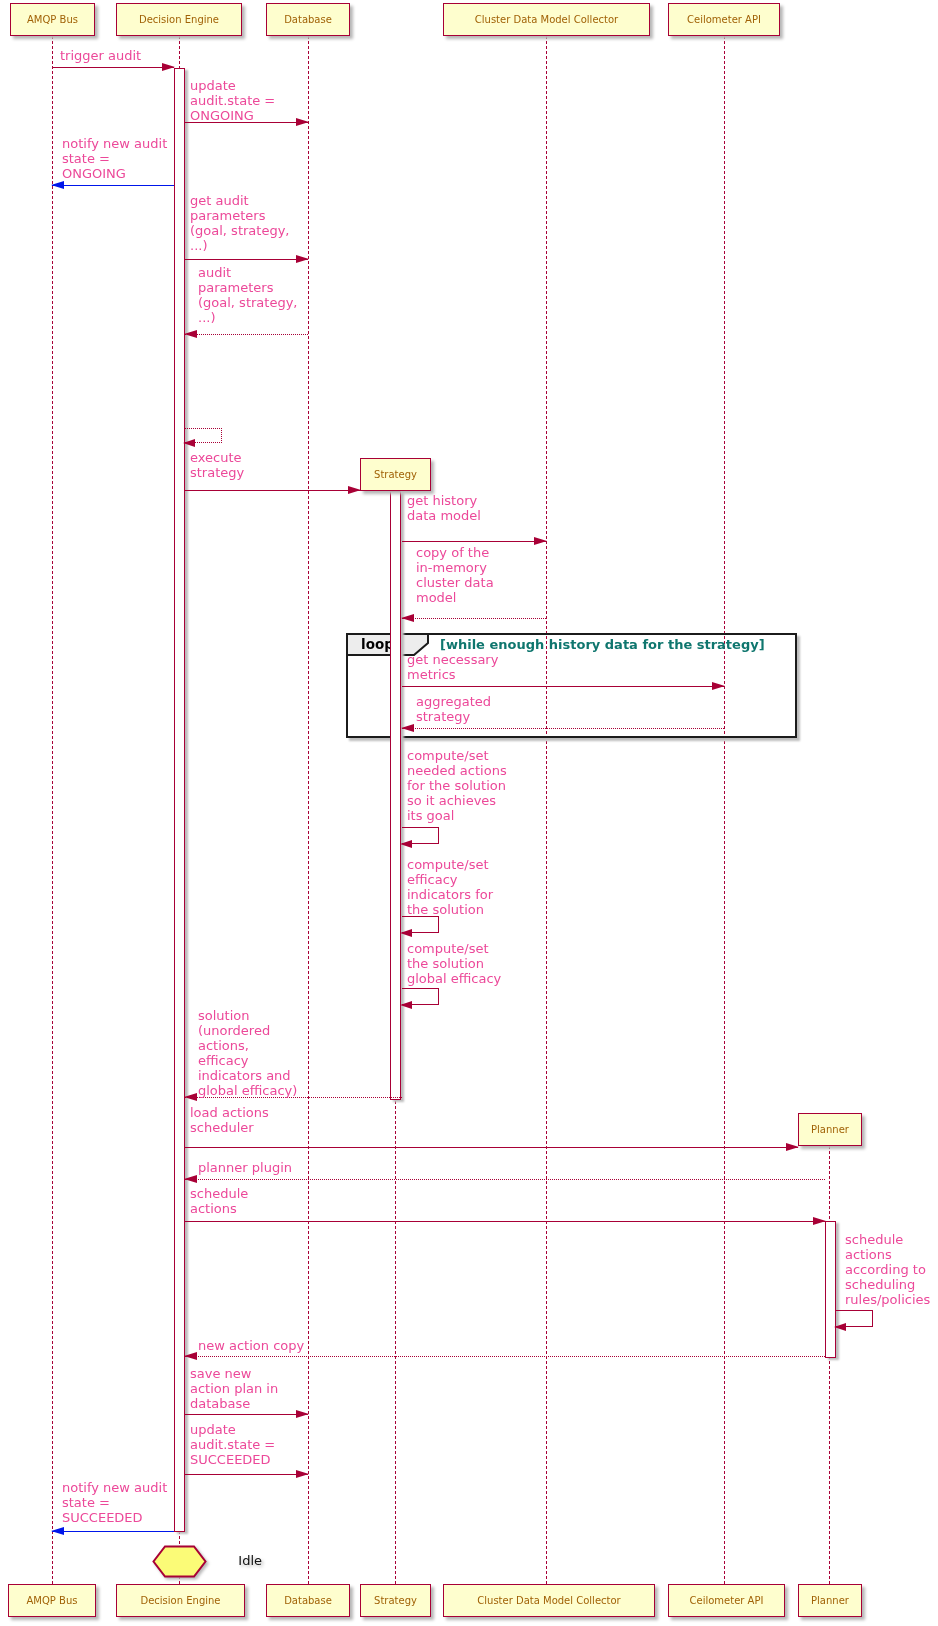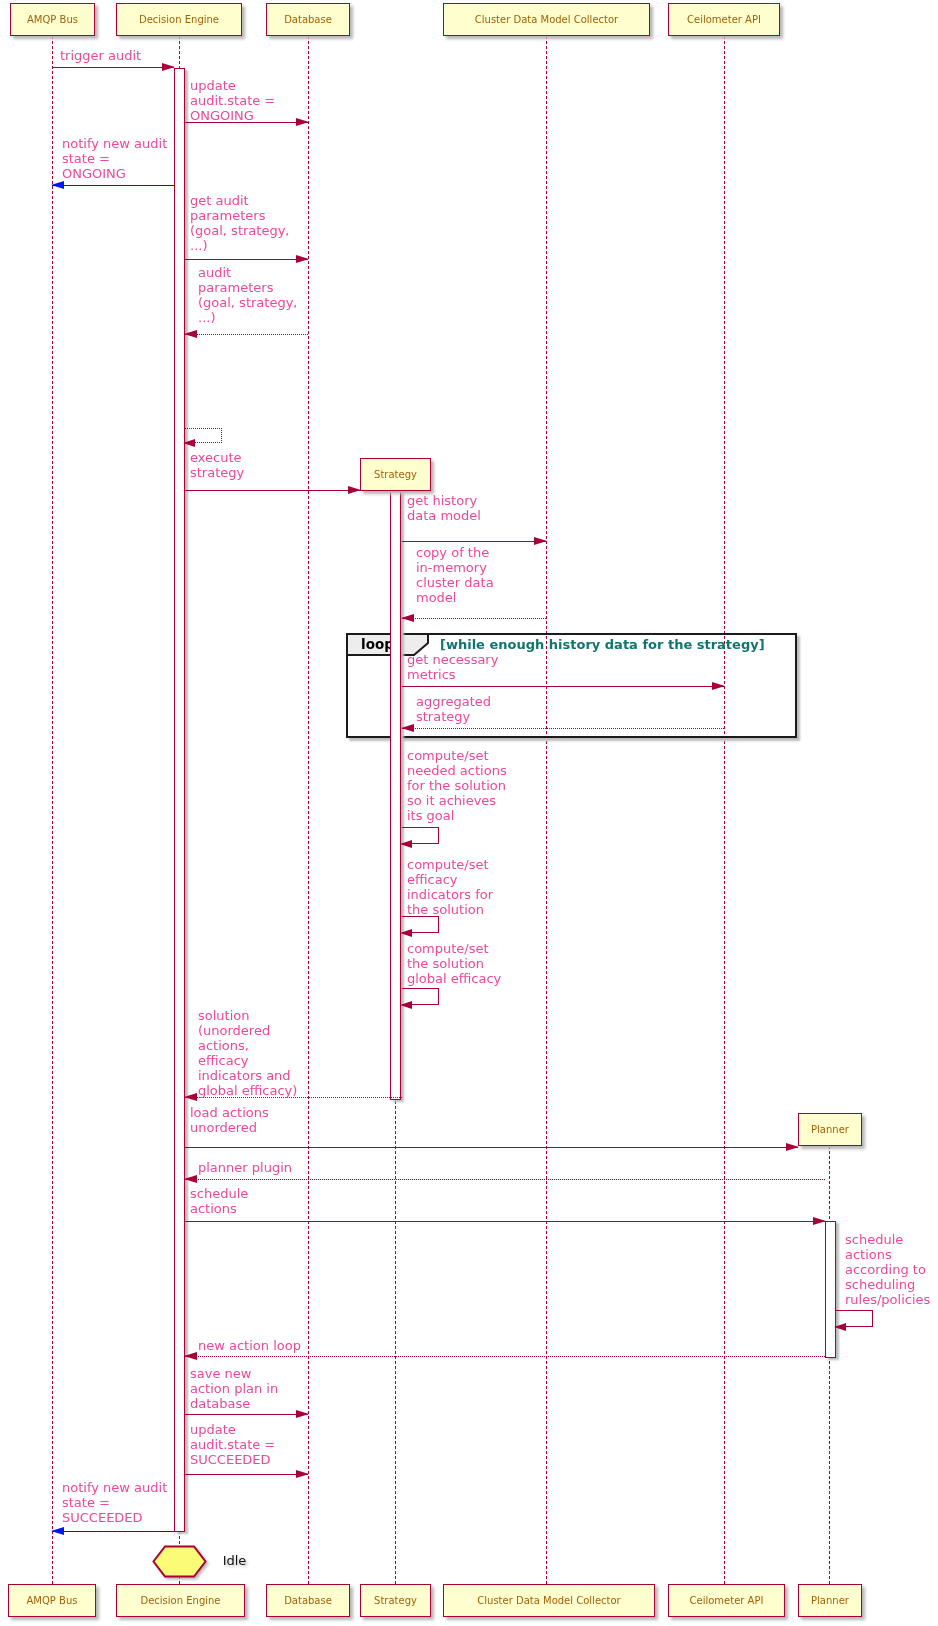--- a/index.html
+++ b/index.html
@@ -29,21 +29,21 @@
   .self{position:absolute;border:1.5px solid #A80036;border-left:none;box-sizing:border-box;z-index:4;}
   .self.dot{border-style:dotted;border-left:none;}
   .self::after{content:"";position:absolute;left:-2px;bottom:-5px;width:0;height:0;
     border-right:12px solid #A80036;border-top:4px solid transparent;border-bottom:4px solid transparent;}
   
   .frame{position:absolute;border:2.5px solid #1b1b1b;box-shadow:3px 3px 2px #bdbdbd;box-sizing:border-box;z-index:2;}
   .frame-key{position:absolute;left:13px;top:1px;font-weight:bold;font-size:13.5px;color:#000;z-index:3;}
   .frame-cond{position:absolute;left:92px;top:2px;font-weight:bold;font-size:13px;color:#0f766e;z-index:3;}
   
   .hexwrap{position:absolute;z-index:6;filter:drop-shadow(2.5px 2.5px 1.5px #b7b7b7);}
-  .hexlabel{position:absolute;width:100%;text-align:center;top:8px;font-size:13px;color:#111;z-index:7;}
+  .hexlabel{position:absolute;width:100%;text-align:right;top:8px;font-size:13px;color:#111;z-index:7;}
 </style>
 </head>
 <body>
 
 <div class="diagram">
 
   <div class="life" style="left:52px;top:36px;height:1548px"></div>
   <div class="life" style="left:179px;top:36px;height:1548px"></div>
   <div class="life" style="left:308px;top:36px;height:1548px"></div>
   <div class="life" style="left:395px;top:491px;height:1093px"></div>
@@ -141,38 +141,38 @@
 
   <div class="msg" style="left:198px;top:1008px">solution
 (unordered
 actions,
 efficacy
 indicators and
 global efficacy)</div>
   <div class="arr dot l" style="left:185px;top:1097px;width:217px"></div>
 
   <div class="msg" style="left:190px;top:1105px">load actions
-unordered</div>
+scheduler</div>
   <div class="arr r" style="left:185px;top:1147px;width:613px"></div>
 
   <div class="msg" style="left:198px;top:1160px">planner plugin</div>
   <div class="arr dot l" style="left:185px;top:1179px;width:640px"></div>
 
   <div class="msg" style="left:190px;top:1186px">schedule
 actions</div>
   <div class="arr r" style="left:185px;top:1221px;width:640px"></div>
 
   <div class="msg" style="left:845px;top:1232px">schedule
 actions
 according to
 scheduling
 rules/policies</div>
   <div class="self" style="left:836px;top:1310px;width:37px;height:17px"></div>
 
-  <div class="msg" style="left:198px;top:1338px">new action loop</div>
+  <div class="msg" style="left:198px;top:1338px">new action copy</div>
   <div class="arr dot l" style="left:185px;top:1356px;width:640px"></div>
 
   <div class="msg" style="left:190px;top:1366px">save new
 action plan in
 database</div>
   <div class="arr r" style="left:185px;top:1414px;width:123px"></div>
 
   <div class="msg" style="left:190px;top:1422px">update
 audit.state =
 SUCCEEDED</div>

